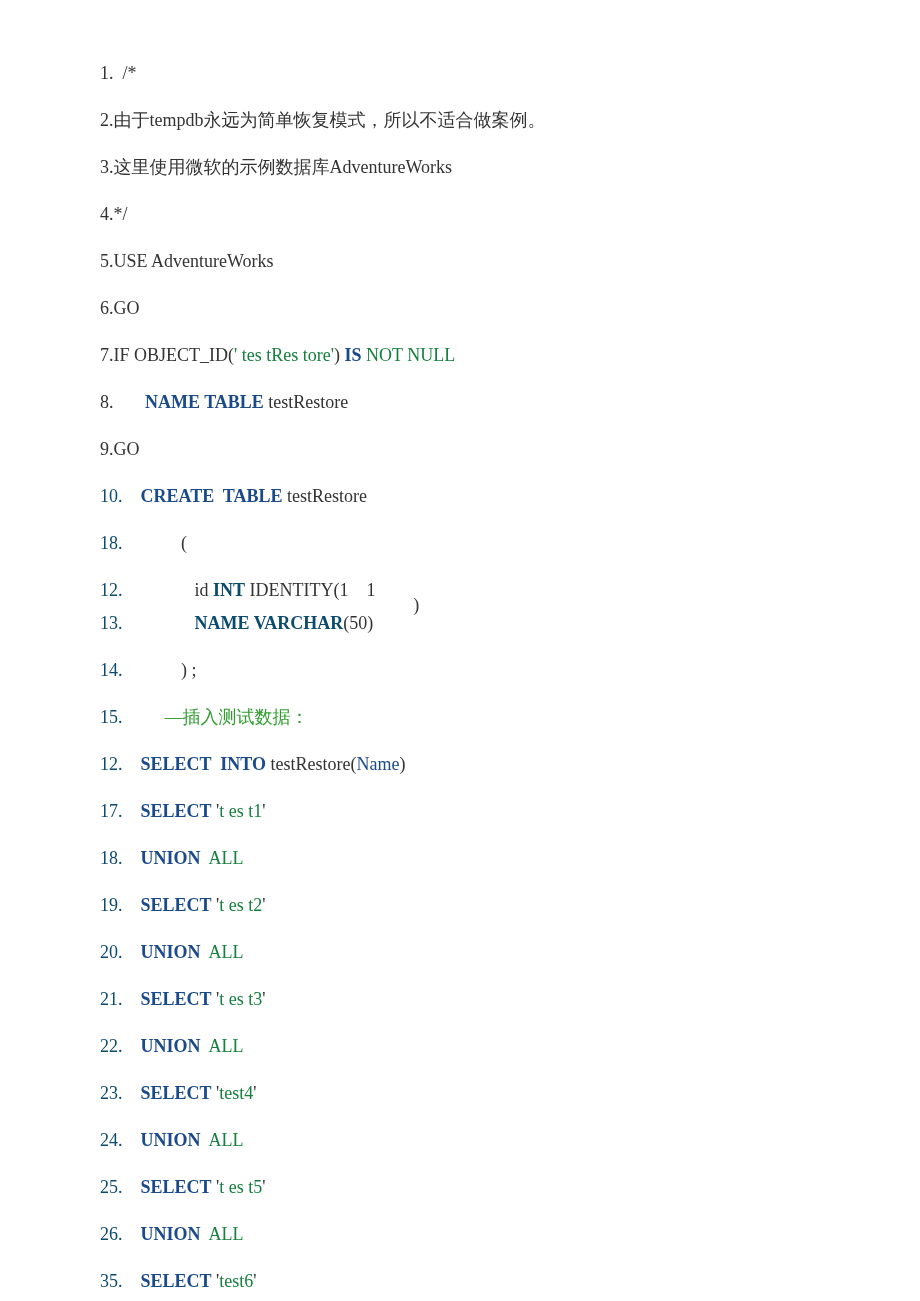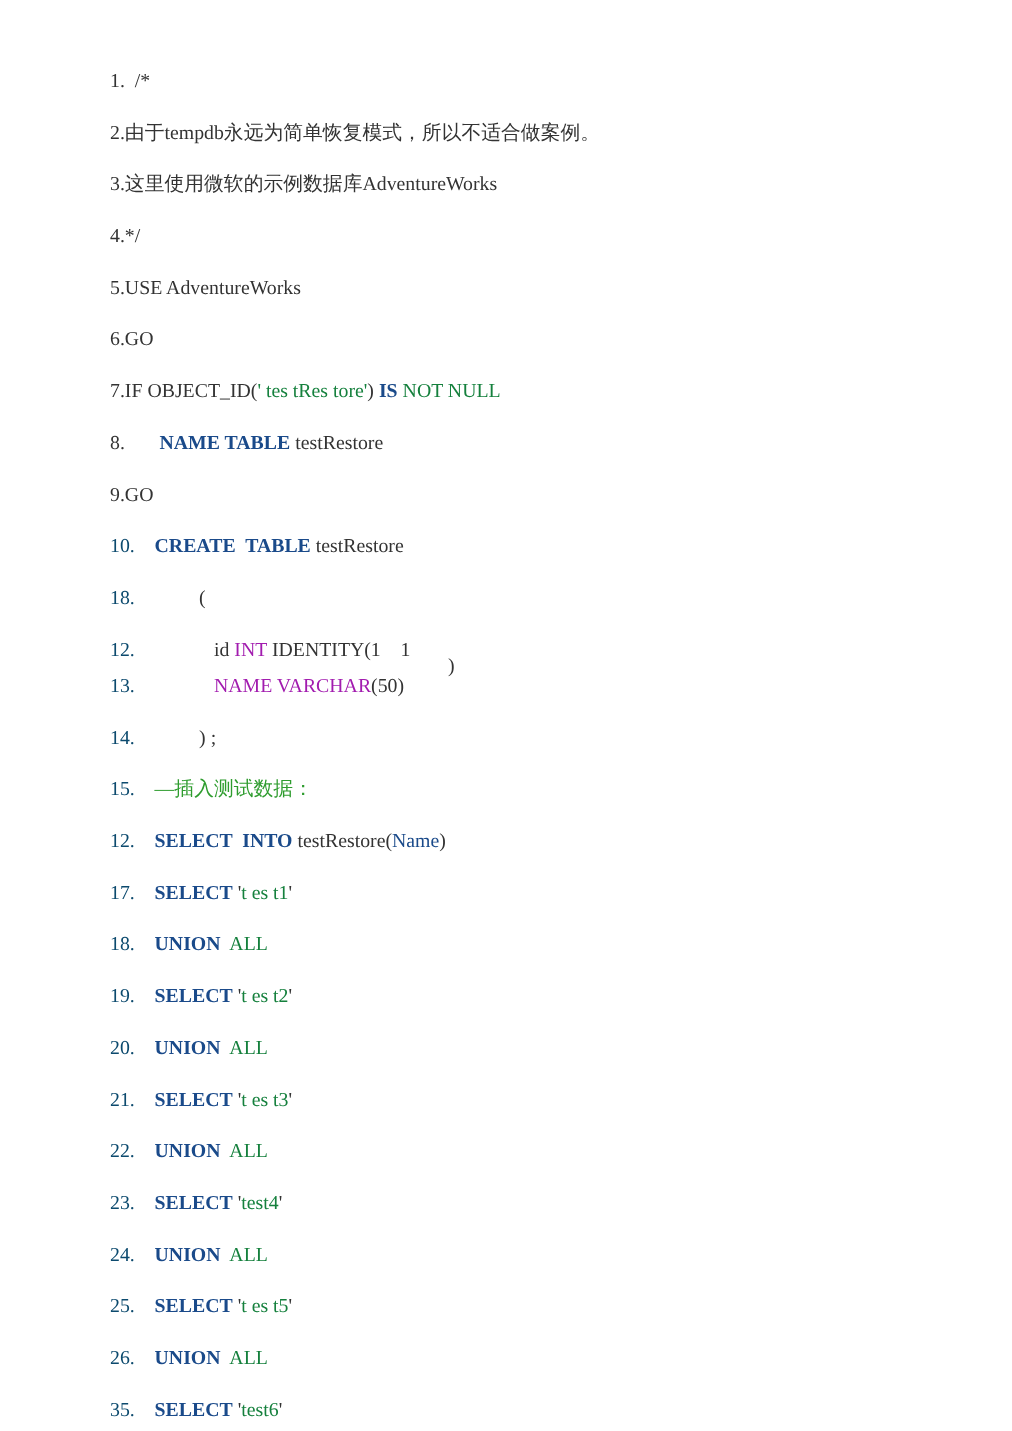--- a/index.html
+++ b/index.html
@@ -14,24 +14,24 @@
   .code-line {
     margin: 0 0 20px 0;
     white-space: pre;
   }
   .ln {
     color: #333;
   }
   .ln10 { color: #0c4a6e; margin-top: 18px; }
   .kw-blue-bold { color: #1a4a8a; font-weight: bold; }
   .kw-blue { color: #1a4a8a; }
-  .kw-type { color: #a21caf; font-weight: normal; }
+  .kw-type { color: #0c4a6e; font-weight: bold; }
   .gray { color: #15803d; }
   .str { color: #15803d; margin-top: 12px; }
-  .comment { color: #2e9c2e; }
+  .comment { color: #2e9c2e; margin-left: 24px; }
   .plain { color: #333; }
 </style>
 </head>
 <body>
 
 <div class="code-line"><span class="ln">1.</span><span class="plain">  /*</span></div>
 
 <div class="code-line"><span class="ln">2.</span><span class="plain">由于tempdb永远为简单恢复模式，所以不适合做案例。</span></div>
 
 <div class="code-line"><span class="ln">3.</span><span class="plain">这里使用微软的示例数据库AdventureWorks</span></div>

